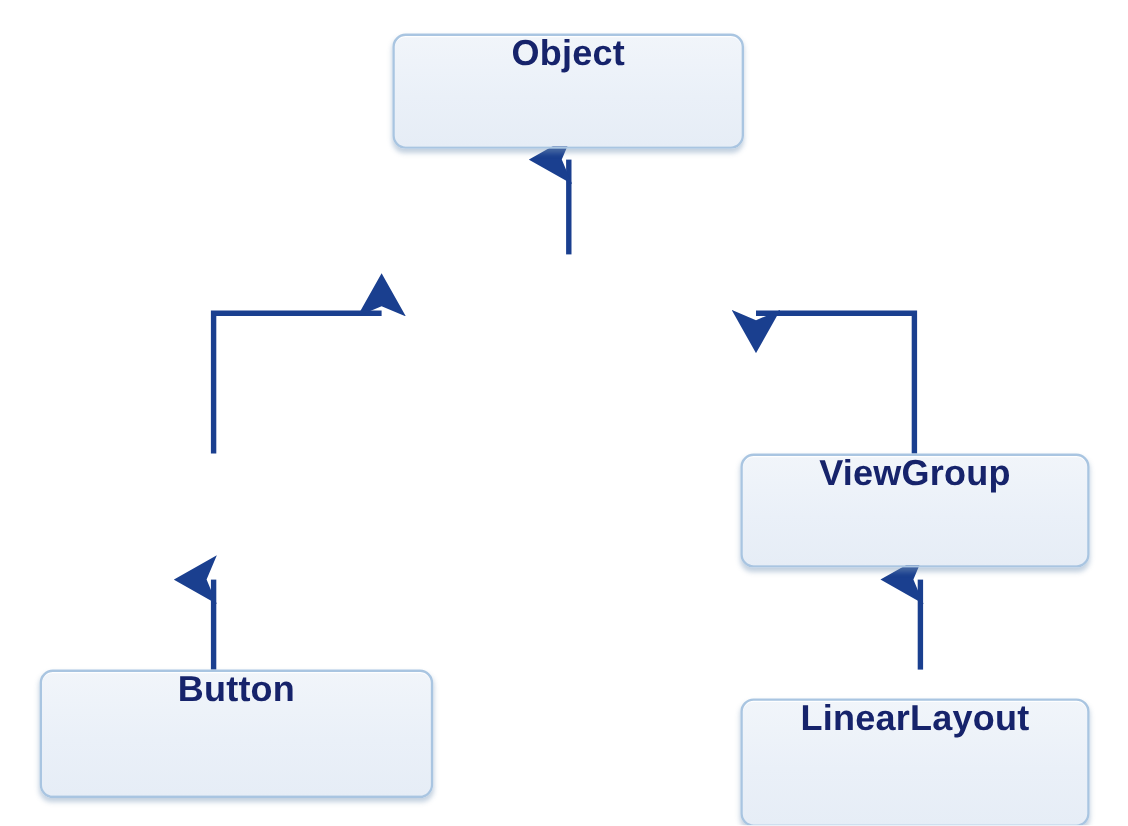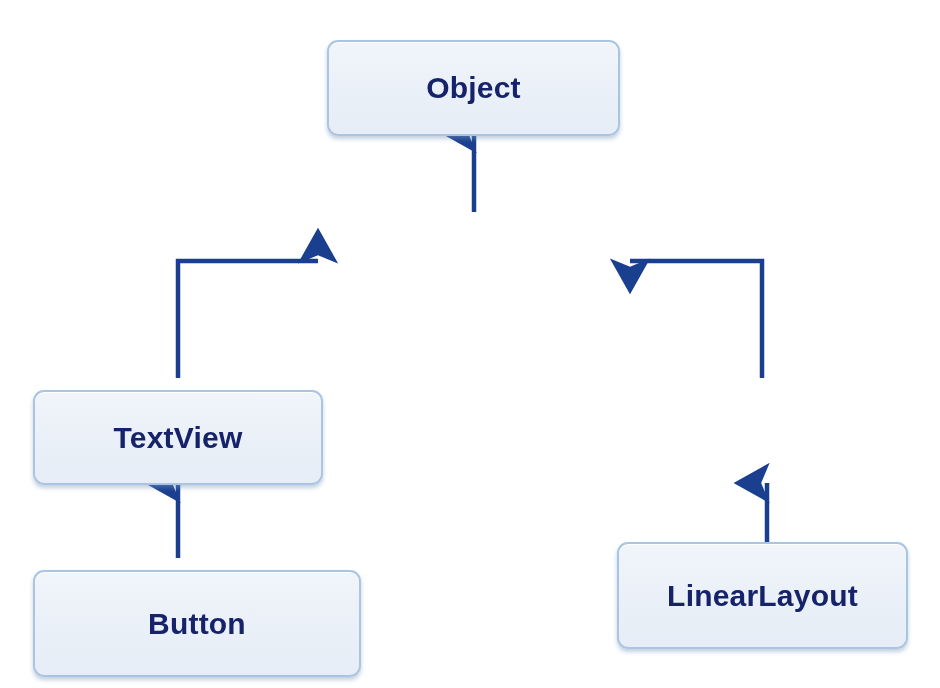--- a/index.html
+++ b/index.html
@@ -23,48 +23,47 @@
     left: 0;
     top: 0;
     width: 940px;
     height: 688px;
     pointer-events: none;
   }
   .node {
     position: absolute;
     box-sizing: border-box;
     display: flex;
-    align-items: center;
+    align-items: flex-start;
     justify-content: center;
     border: 2px solid #a9c5e1;
     border-radius: 11px;
     background: linear-gradient(180deg, #f1f5fa 0%, #eaf0f8 55%, #e6edf6 100%);
     box-shadow: 0 3px 4px rgba(120,150,185,0.45),
                 0 1px 0 rgba(255,255,255,0.85) inset;
     z-index: 2;
-    margin-top: 12px;
   }
   .node-label {
     color: #16236b;
     font-family: "Liberation Sans", sans-serif;
     font-size: 30px;
     font-weight: 600;
     letter-spacing: 0.2px;
     line-height: 1;
     white-space: nowrap;
     user-select: none;
   }
 
   
   #node-object      { left: 327px; top: 28px;  width: 293px; height: 96px;  }
   #node-view        { left: 328px; top: 212px; width: 292px; height: 100px; }
   #node-textview    { left: 33px;  top: 378px; width: 290px; height: 95px;  }
   #node-viewgroup   { left: 617px; top: 378px; width: 291px; height: 95px;  }
   #node-button      { left: 33px;  top: 558px; width: 328px; height: 107px; }
-  #node-linearlayout{ left: 617px; top: 530px; width: 291px; height: 107px; }
+  #node-linearlayout{ left: 617px; top: 582px; width: 291px; height: 107px; }
 </style>
 </head>
 <body>
 
 <div id="canvas">
 
   <svg id="connector-layer" viewBox="0 0 940 688" width="940" height="688" xmlns="http://www.w3.org/2000/svg">
     <defs>
       <marker id="arrowhead-up" markerWidth="9" markerHeight="8" refX="4.5" refY="7.4" orient="auto-start-reverse" markerUnits="strokeWidth">
         <path d="M 4.5 0 L 9 8 L 4.5 6.1 L 0 8 Z" fill="#1a3f8f"></path>
@@ -86,24 +85,24 @@
 
       <path d="M 767 558 L 767 483" marker-end="url(#arrowhead-up)"></path>
     </g>
   </svg>
 
   <div class="node" id="node-object">
     <span class="node-label">Object</span>
   </div>
 
 
-  <div class="node" id="node-textview">
-    <span class="node-label">TextView</span>
+
+  <div class="node" id="node-viewgroup">
+    <span class="node-label">ViewGroup</span>
   </div>
-
 
   <div class="node" id="node-button">
     <span class="node-label">Button</span>
   </div>
 
   <div class="node" id="node-linearlayout">
     <span class="node-label">LinearLayout</span>
   </div>
 
 </div>

